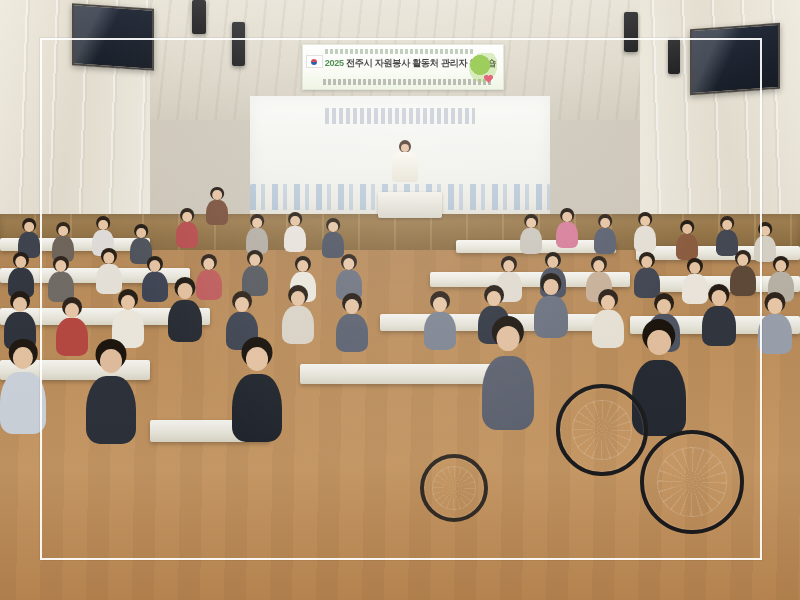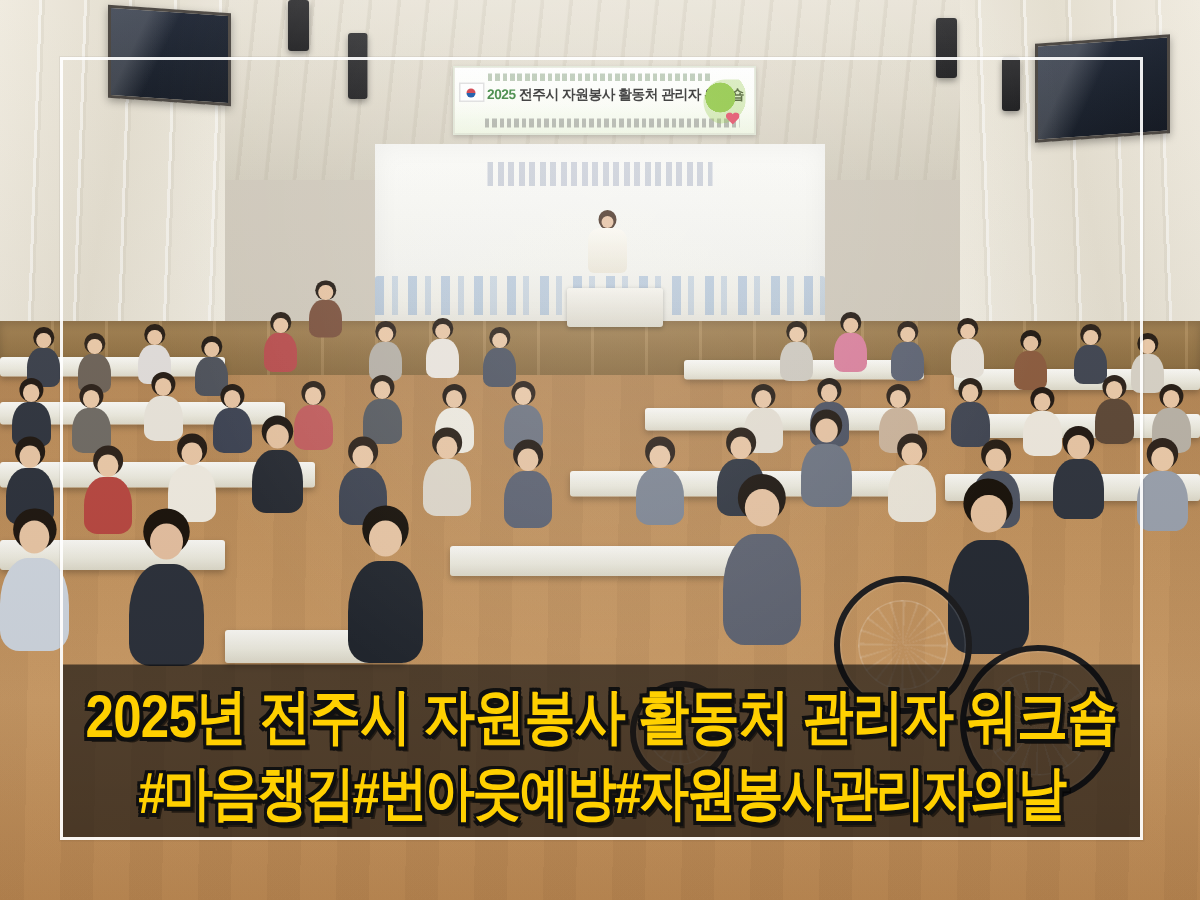--- a/index.html
+++ b/index.html
@@ -442,18 +442,14 @@
     <div class="wheel" style="left:556px;top:384px;width:84px;height:84px;"></div>
     <div class="wheel" style="left:640px;top:430px;width:96px;height:96px;"></div>
     <div class="wheel" style="left:420px;top:454px;width:60px;height:60px;opacity:.85;"></div>
 
     <div class="photo-tone"></div>
     <div class="photo-blur"></div>
   </div>
 
   <div class="frame"></div>
 
-  <div class="caption-band">
-    <p class="headline">2025년 전주시 자원봉사 활동처 관리자 워크숍</p>
-    <p class="hashline">#마음챙김#번아웃예방#자원봉사관리자의날</p>
-  </div>
 
 </div>
 
 </body></html>

